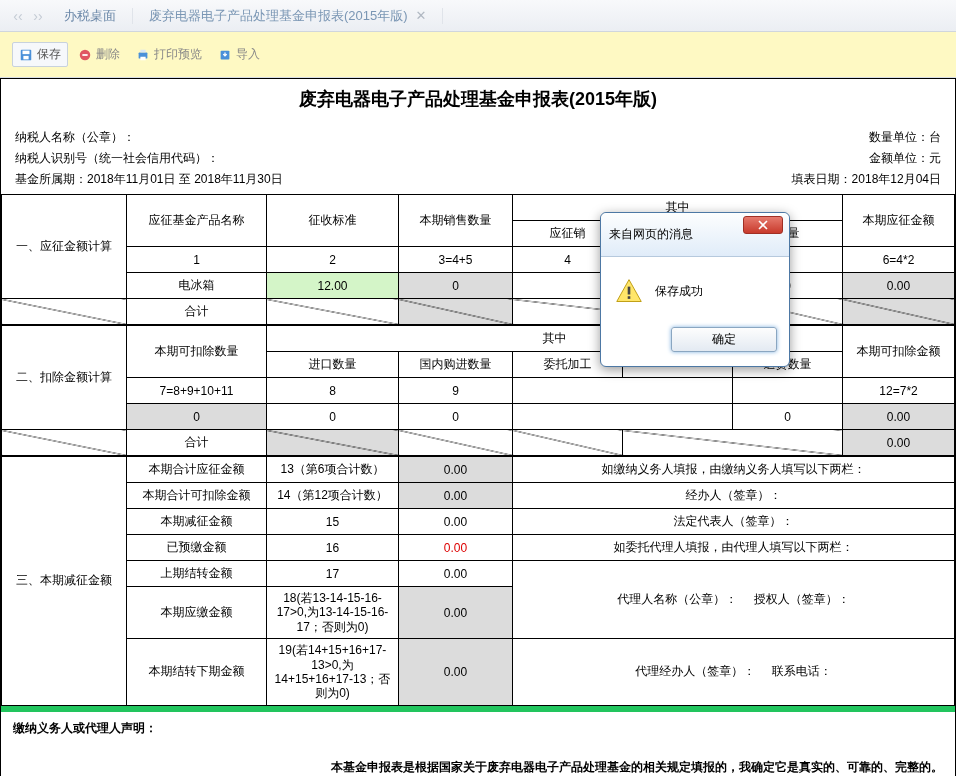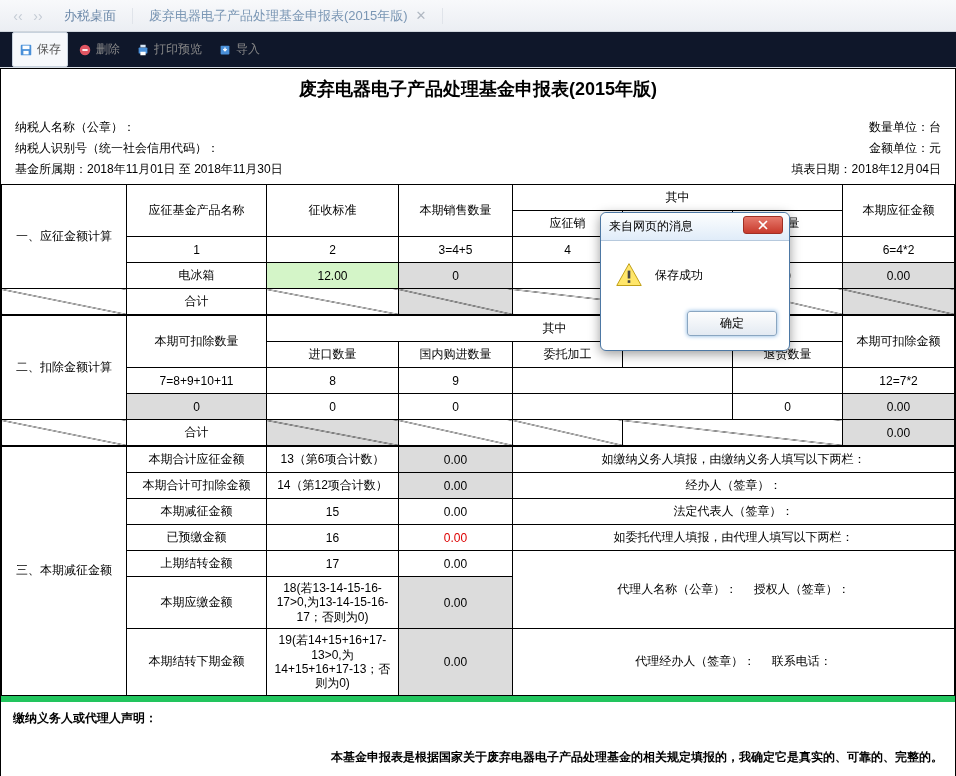--- a/index.html
+++ b/index.html
@@ -6,21 +6,21 @@
   body { margin: 0; font-family: "SimSun", "宋体", sans-serif; font-size: 12px; background: #f0f4f8; color: #000; width: 956px; }
   
   
   .top-nav { height: 32px; background: linear-gradient(#f8f9fb, #ebeef3); border-bottom: 1px solid #d0d6dd; display: flex; align-items: center; padding: 0 8px; }
   .nav-arrow { width: 20px; height: 20px; display: inline-flex; align-items: center; justify-content: center; color: #c4cbd4; cursor: default; font-size: 14px; }
   .tab { padding: 0 16px; height: 16px; display: inline-flex; align-items: center; color: #6a87a8; font-size: 13px; border-right: 1px solid #e0e4ea; }
   .tab.active { color: #7a96b4; }
   .tab-close { margin-left: 8px; color: #b0b8c2; cursor: pointer; }
   
   
-  .toolbar { height: 36px; background: #0f172a; border-bottom: 1px solid #d8dee6; display: flex; padding: 0 12px; gap: 4px; }
+  .toolbar { height: 46px; background: #fef9c3; border-bottom: 1px solid #d8dee6; display: flex; align-items: center; padding: 0 12px; gap: 4px; }
   .tb-btn { display: inline-flex; align-items: center; gap: 4px; padding: 3px 6px; font-size: 12px; color: #888; cursor: pointer; }
   .tb-btn.primary { color: #555; border: 1px solid #c8d2dd; border-radius: 2px; background: #f6f8fb; }
   .tb-icon { width: 14px; height: 14px; display: inline-block; }
   
   
   .doc { background: #fff; margin: 0 0px; border: 1px solid #000; }
   h2.title { text-align: center; font-size: 18px; font-weight: bold; margin: 8px 0 18px; font-family: "SimHei", "黑体", sans-serif; }
   
   .header-area { padding: 0 14px 2px; }
   .hrow { display: flex; justify-content: space-between; margin: 4px 0; font-size: 12px; }
@@ -35,26 +35,26 @@
   td.diag-grey { background: linear-gradient(to top right, #dcdcdc 0%, #dcdcdc calc(50% - 0.6px), #000 50%, #dcdcdc calc(50% + 0.6px), #dcdcdc 100%); }
   
   .declare { padding: 8px 12px; font-size: 12px; font-family: "SimHei", "黑体", sans-serif; font-weight: bold; border-top: 6px solid #22c55e; }
   .decl-text { text-align: right; margin: 22px 0; }
   .footer-row { display: flex; border-top: 1px solid #000; font-size: 12px; }
   .footer-cell { padding: 3px 8px; border-right: 1px solid #000; flex: 1; }
   .footer-cell:last-child { border-right: none; }
   
   
   .modal { position: absolute; left: 600px; top: 212px; width: 190px; background: #fff; border: 1px solid #4d78a4; border-radius: 6px; box-shadow: 0 3px 12px rgba(0,0,0,0.4); font-family: "Microsoft YaHei", sans-serif; }
-  .modal-title { height: 28px; background: linear-gradient(#fdfefe, #e0ecf9); border-radius: 6px 6px 0 0; display: flex; align-items: center; padding: 0 8px; font-size: 12px; border-bottom: 1px solid #b6c9dd; text-align: center; }
+  .modal-title { height: 44px; background: linear-gradient(#fdfefe, #e0ecf9); border-radius: 6px 6px 0 0; display: flex; align-items: center; padding: 0 8px; font-size: 12px; border-bottom: 1px solid #b6c9dd; text-align: center; }
   .modal-close { position: absolute; right: 6px; top: 3px; width: 40px; height: 18px; background: linear-gradient(#e67a6d, #c83a2c); border: 1px solid #a02f24; border-radius: 3px; color: #fff; display: flex; align-items: center; justify-content: center; font-size: 12px; cursor: pointer; }
   .modal-body { padding: 20px 14px 14px; display: flex; align-items: center; gap: 12px; font-size: 12px; }
   .warn-icon { width: 28px; height: 28px; }
   .modal-footer { padding: 8px 12px 14px; text-align: right; }
-  .modal-btn { display: inline-block; padding: 3px 32px; font-size: 12px; background: linear-gradient(#fdfdfd, #e3eaf2); border: 1px solid #8aa6c1; border-radius: 3px; cursor: pointer; box-shadow: 0 0 4px #7fb1e0; }
+  .modal-btn { display: inline-block; padding: 3px 40px; font-size: 12px; background: linear-gradient(#fdfdfd, #e3eaf2); border: 1px solid #8aa6c1; border-radius: 3px; cursor: pointer; box-shadow: 0 0 4px #7fb1e0; }
   
   .ft { font-size: 11px; line-height: 1.2; }
 </style>
 </head>
 <body>
 
 <div class="top-nav">
   <span class="nav-arrow">‹‹</span>
   <span class="nav-arrow">››</span>
   <div class="tab">

